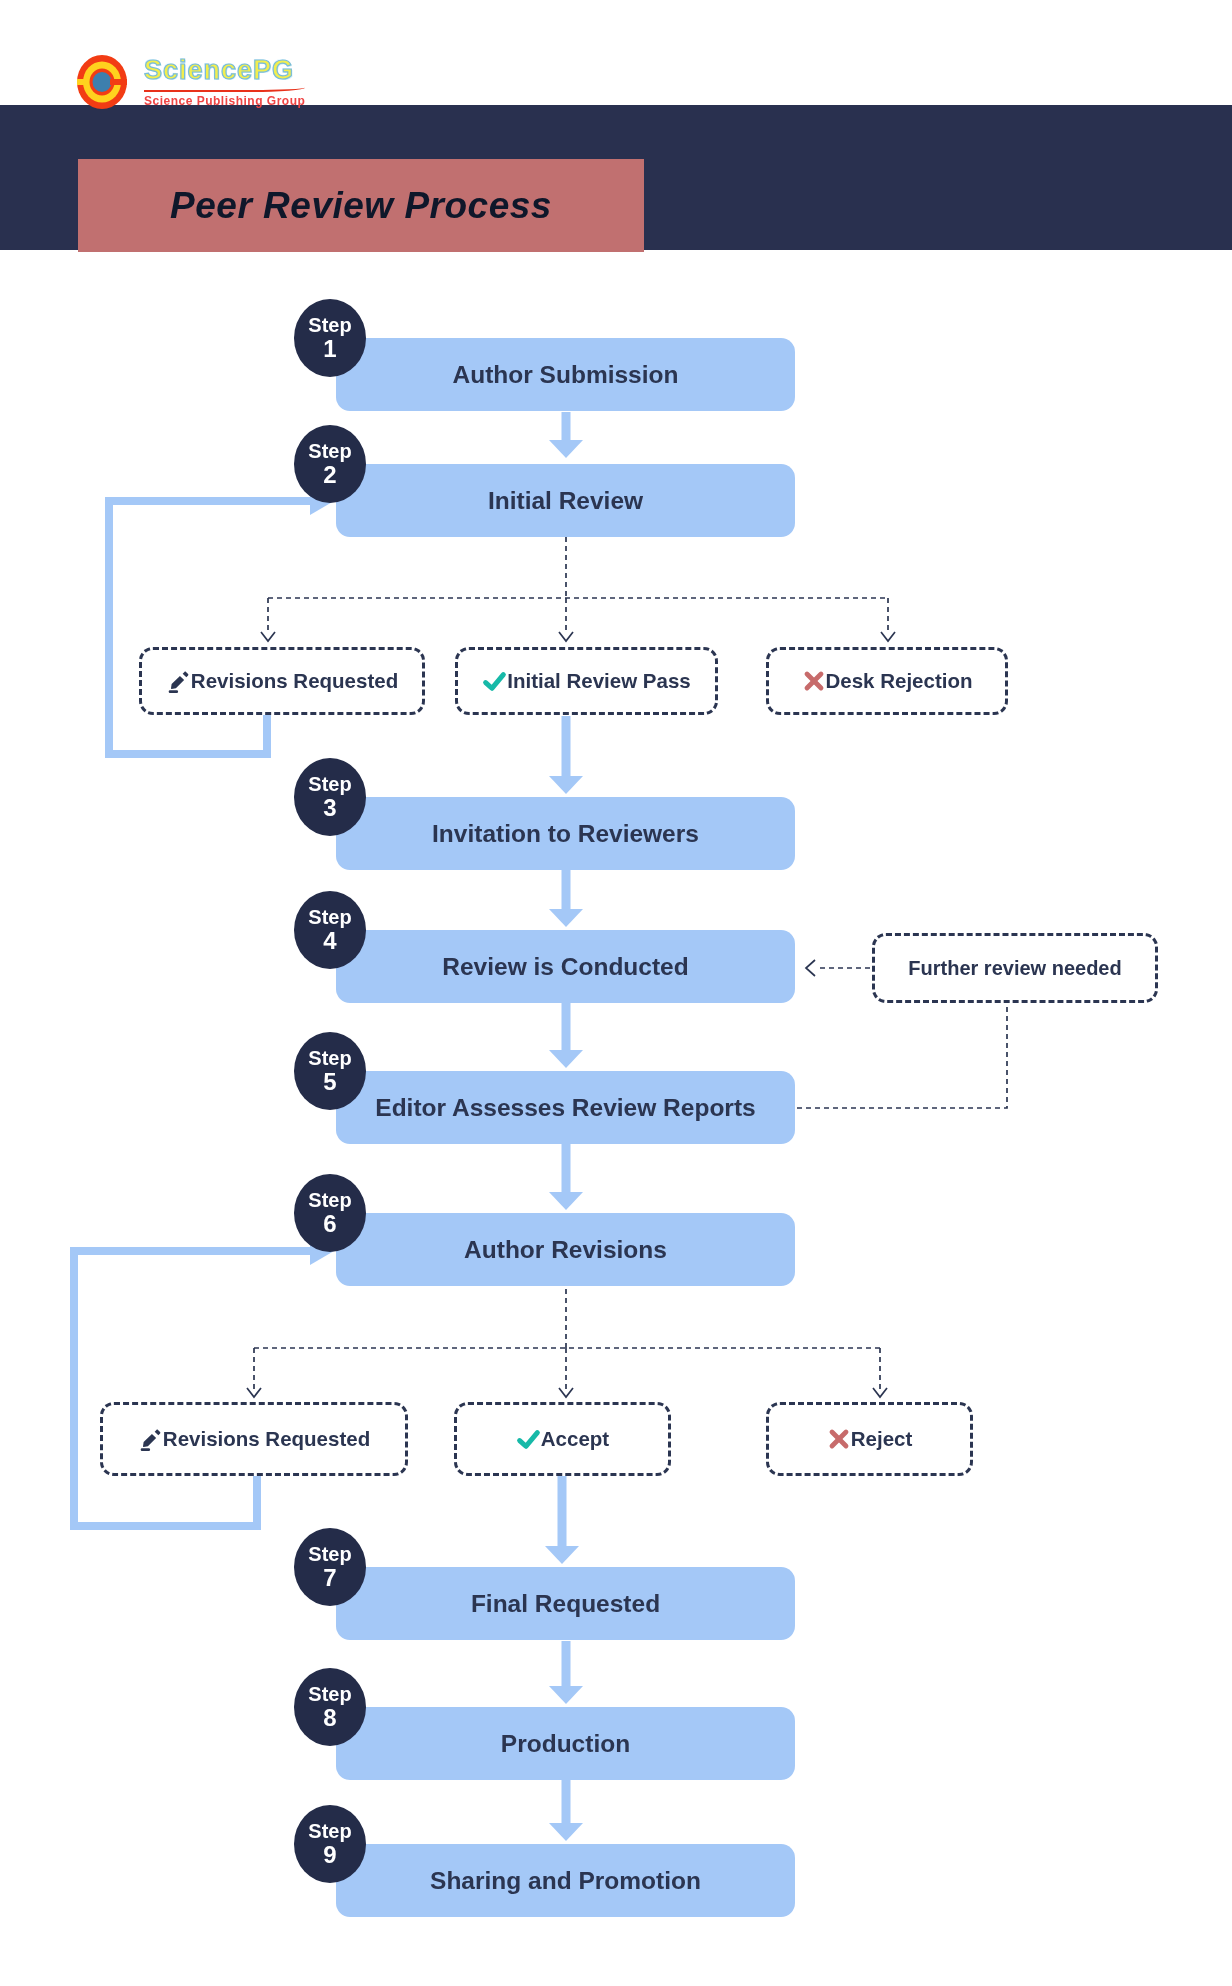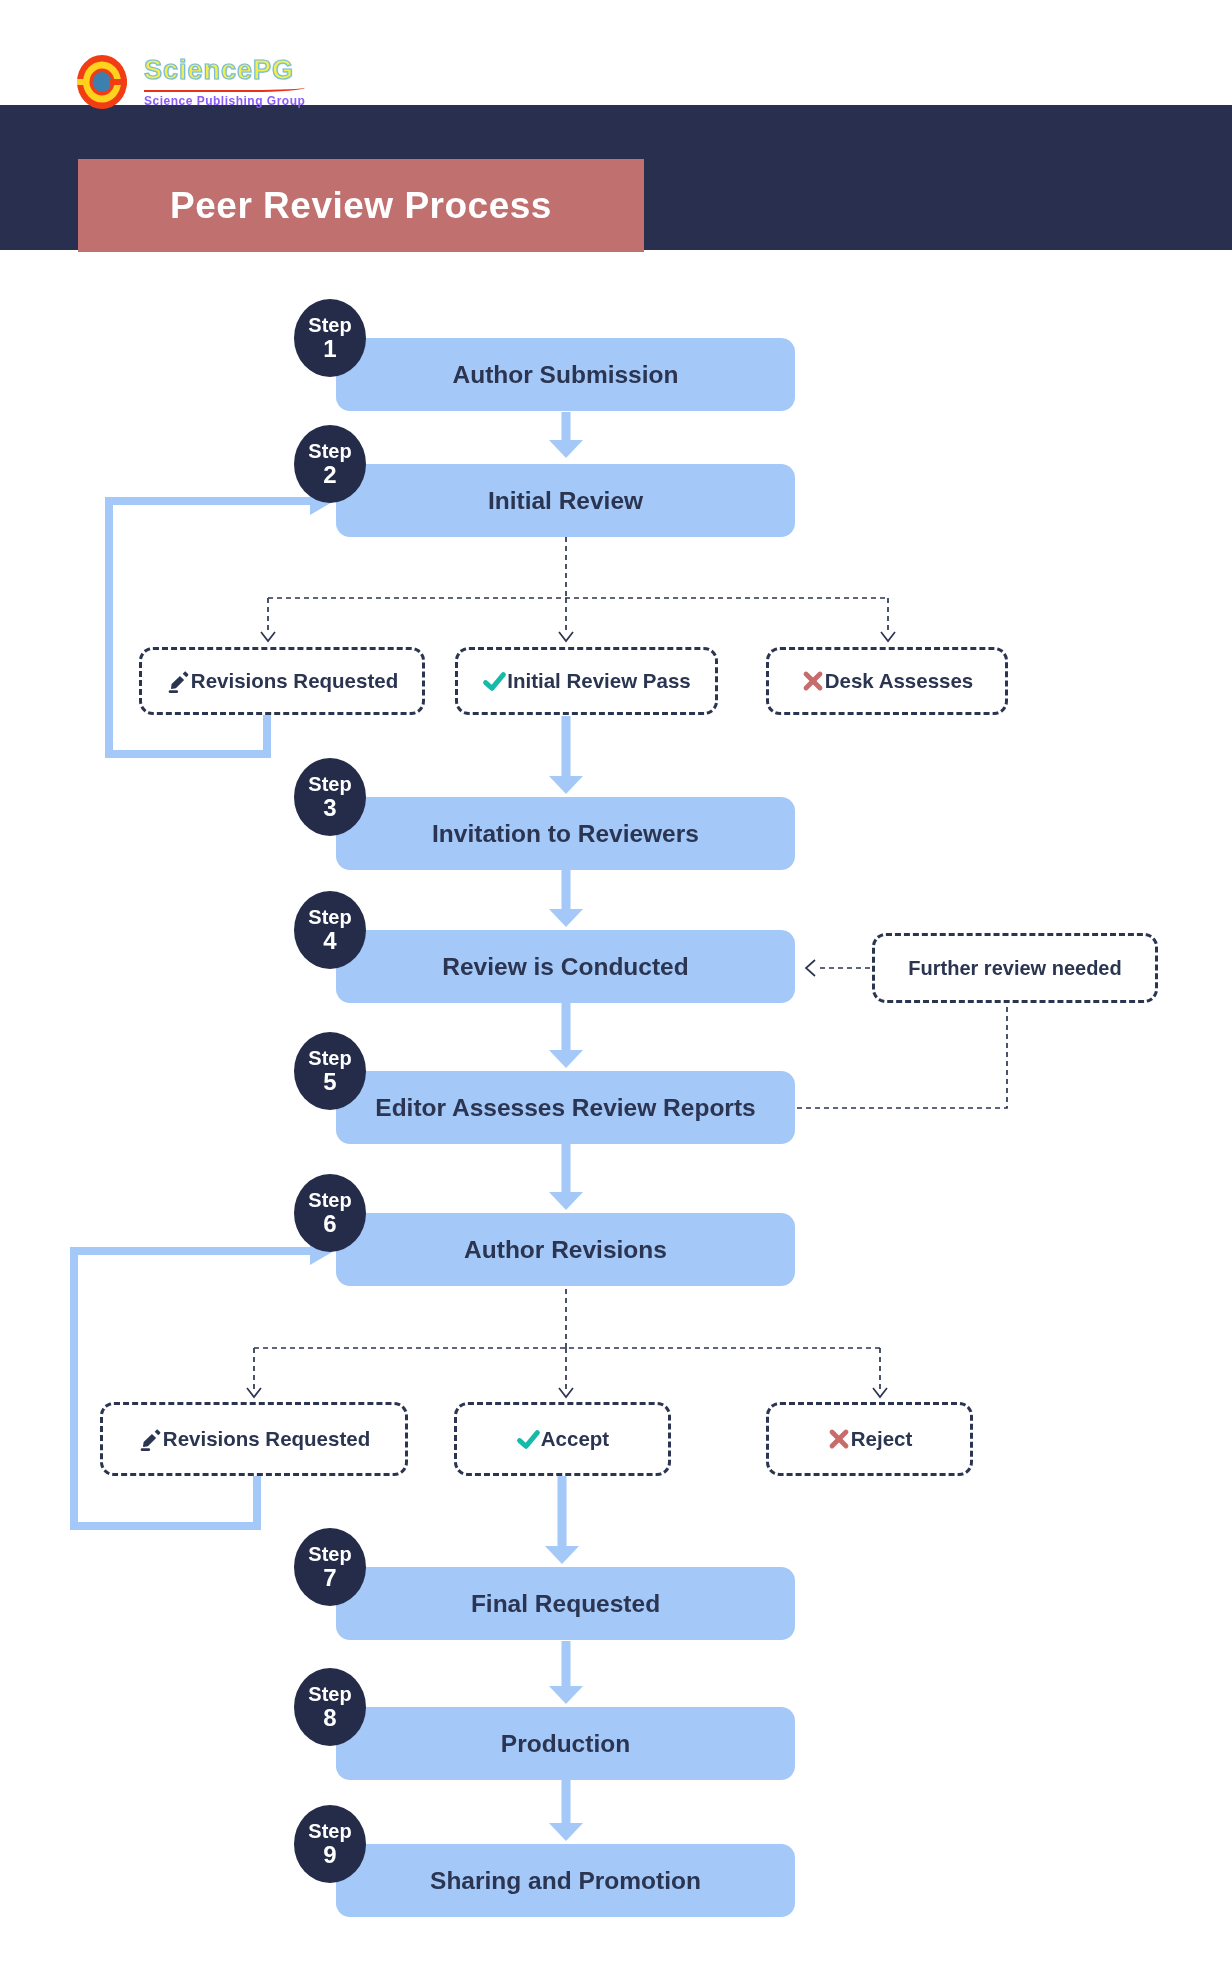--- a/index.html
+++ b/index.html
@@ -9,28 +9,28 @@
   }
   
   .logo-wrap{position:absolute;left:76px;top:30px;display:flex;align-items:center;gap:14px;z-index:4;margin-top:24px;}
   .logo-text{display:flex;flex-direction:column;}
   .logo-word{
     font-size:27px;font-weight:700;color:#f2ee4e;letter-spacing:1px;
     -webkit-text-stroke:1.2px #79bcd8;text-shadow:1px 1px 0 #cfeef8, -1px -1px 0 #e6f7ff;
     line-height:1;
   }
   .logo-swoosh{height:5px;border-bottom:2.5px solid #e8311a;border-radius:0 0 60%/8px 60%;margin:1px 0 3px 0;}
-  .logo-tagline{font-size:12px;font-weight:700;color:#8b5cf6;letter-spacing:0.5px;line-height:1;}
+  .logo-tagline{font-size:12px;font-weight:700;color:#ef4444;letter-spacing:0.5px;line-height:1;}
   
   .band{position:absolute;left:0;top:105px;width:1232px;height:145px;background:#29304f;z-index:1;}
   .title-box{
     position:absolute;left:78px;top:159px;width:566px;height:93px;background:#c17070;
     display:flex;align-items:center;justify-content:center;z-index:2;
   }
-  .title-box h1{margin:4px;font-size:37px;font-weight:700;color:#ffffff;letter-spacing:0.5px;}
+  .title-box h1{margin:4px;font-size:37px;font-weight:700;color:#0f172a;letter-spacing:0.5px;font-style:italic;}
   
   .connectors{position:absolute;left:0;top:0;z-index:1;}
   .bar{
     position:absolute;left:336px;width:459px;height:73px;background:#a4c8f7;border-radius:14px;
     display:flex;align-items:center;justify-content:center;
     font-size:24.5px;font-weight:700;color:#2b3551;z-index:2;
   }
   .badge{
     position:absolute;left:294px;width:72px;height:78px;background:#242c49;border-radius:50%;
     display:flex;flex-direction:column;align-items:center;justify-content:center;
@@ -203,21 +203,21 @@
     </svg>
     <span>Initial Review Pass</span>
   </div>
   <div class="obox" style="left:766px;top:647px;width:242px;height:68px">
     <svg width="24" height="24" viewBox="0 0 24 24">
       <g stroke="#c76b6b" stroke-width="4.8" stroke-linecap="round">
         <line x1="5" y1="5" x2="19" y2="19"></line>
           <line x1="19" y1="5" x2="5" y2="19"></line>
       </g>
     </svg>
-    <span>Desk Assesses</span>
+    <span>Desk Rejection</span>
   </div>
 
   <div class="obox" style="left:872px;top:933px;width:286px;height:70px;font-size:20px">
     <span>Further review needed</span>
   </div>
 
   <div class="obox" style="left:100px;top:1402px;width:308px;height:74px">
     <svg width="25" height="25" viewBox="0 0 24 24">
       <path fill="#2b3551" d="M13.4 6.6l4 4-7.9 7.9-4.1.6a.55.55 0 0 1-.6-.6l.6-4.1 8-7.8zM17.7 2.8c.4-.4 1.1-.4 1.5 0l2 2c.4.4.4 1.1 0 1.5l-1.7 1.7-3.5-3.5 1.7-1.7z"></path>
       <rect fill="#2b3551" x="2.6" y="20.4" width="9" height="2.7" rx="1.2"></rect>

